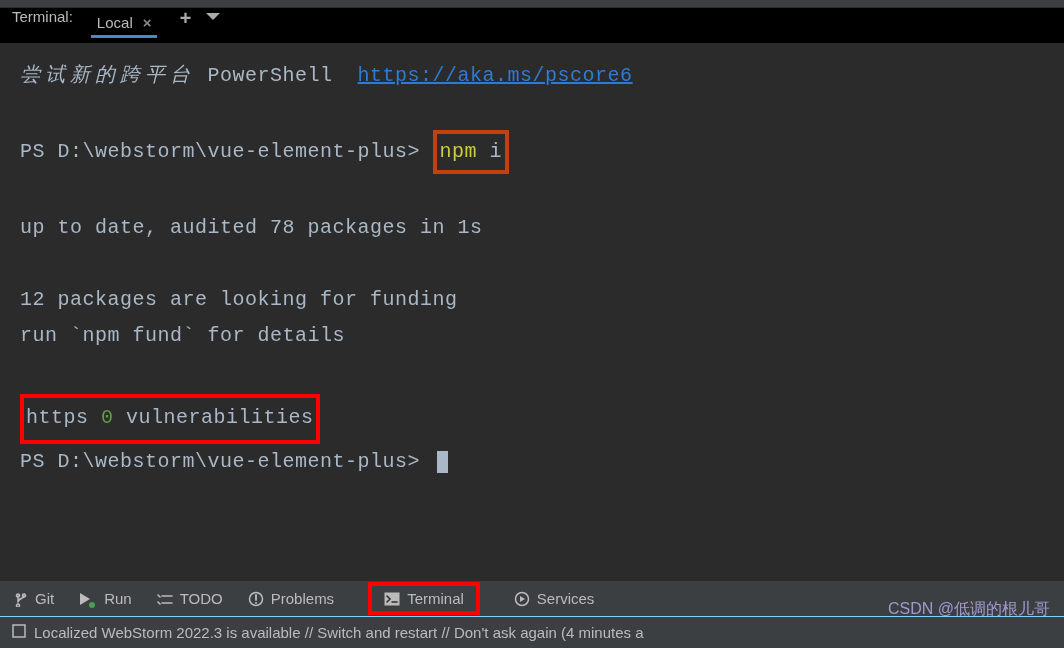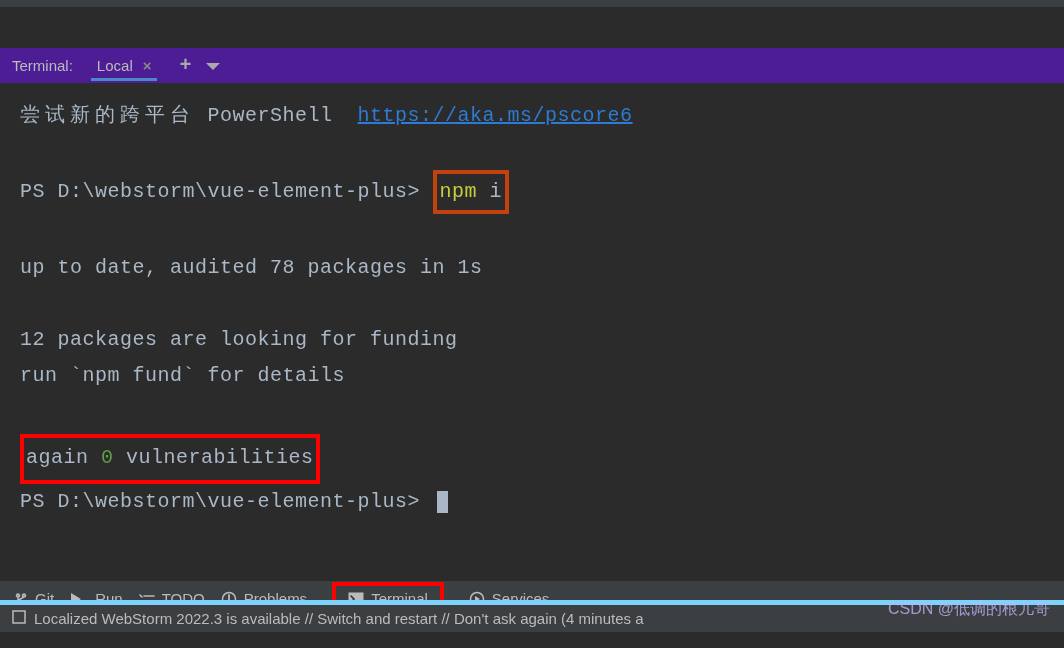--- a/index.html
+++ b/index.html
@@ -16,26 +16,25 @@
       height: 8px;
       background: #3c3f41;
       border-bottom: 1px solid #2b2b2b;
       padding-left: 100px;
       color: #808080;
       font-size: 10px;
       overflow: hidden;
     }
     .terminal-panel-header {
       height: 36px;
-      background: #4c1d95;
-      display: flex;
-      align-items: center;
+      background: #000000;
+      display: flex;
+      align-items: flex-start;
       padding: 0 12px;
       border-bottom: 1px solid #2b2b2b;
-      margin-top: 40px;
     }
     .panel-title {
       color: #bbbbbb;
       font-family: Arial, sans-serif;
       font-size: 15px;
       margin-right: 18px;
     }
     .tab-local {
       display: flex;
       align-items: center;
@@ -60,21 +59,21 @@
     .chevron-icon {
       color: #aaaaaa;
       font-size: 14px;
     }
     .terminal-body {
       padding: 14px 20px;
       font-size: 20px;
       line-height: 1.8;
       letter-spacing: 0.5px;
     }
-    .cjk { letter-spacing: 5px; }
+    .cjk { letter-spacing: 5px; font-style: italic; }
     .link { color: #2d7bd4; text-decoration: underline; text-align: right; }
     .yellow { color: #cbcb3f; }
     .green { color: #5f9e47; }
     .red-box {
       border: 4px solid #c2410c;
       padding: 0 3px;
       display: inline-block;
     }
     .red-box-block {
       border: 4px solid #ff0000;
@@ -94,52 +93,52 @@
       position: absolute;
       bottom: 32px;
       left: 0;
       right: 0;
       height: 36px;
       background: #3c3f41;
       border-top: 1px solid #2b2b2b;
       display: flex;
       align-items: center;
       padding: 0 14px;
-      gap: 16px;
+      gap: 25px;
       font-family: Arial, sans-serif;
       font-size: 15px;
       color: #bbbbbb;
     }
     .tool-item {
       display: flex;
       align-items: center;
       gap: 7px;
       cursor: default;
     }
     .tool-item.boxed {
       border: 4px solid #ff0000;
       padding: 4px 12px;
       margin: -4px 9px;
     }
     .tool-icon { display: inline-flex; align-items: center; justify-content: center; }
     .green-dot { width: 6px; height: 6px; background: #499c54; border-radius: 50%; position: relative; top: 6px; left: -2px;}
     .status-bar {
       position: absolute;
-      bottom: 16px;
+      bottom: 0;
       left: 0;
       right: 0;
       height: 32px;
       background: #3c3f41;
       display: flex;
       align-items: center;
       padding: 0 12px;
       font-family: Arial, sans-serif;
       font-size: 15px;
       color: #bbbbbb;
-      border-top: 5px solid #7dd3fc;
+      border-top: 1px solid #7dd3fc;
     }
     .status-icon { margin-right: 8px; }
     .watermark {
       position: absolute;
       bottom: 28px;
       right: 14px;
       color: #c4b5fd;
       font-family: Arial, sans-serif;
       font-size: 16px;
       opacity: 0.75;
@@ -177,21 +176,21 @@
   <div>
     <span>PS D:\webstorm\vue-element-plus&gt; </span><span class="red-box"><span class="yellow">npm</span> <span>i</span></span>
   </div>
   <br>
   <div>up to date, audited 78 packages in 1s</div>
   <br>
   <div>12 packages are looking for funding</div>
   <div>  run `npm fund` for details</div>
   <br>
   <span class="red-box-block">
-    <span>again </span><span class="green">0</span><span> vulnerabilities</span>
+    <span>https </span><span class="green">0</span><span> vulnerabilities</span>
   </span>
   <div>
     <span>PS D:\webstorm\vue-element-plus&gt; </span><span class="cursor"></span>
   </div>
 </div>
 
 <div class="bottom-toolbar">
   <div class="tool-item">
     <span class="tool-icon">
       <svg width="14" height="16" viewBox="0 0 14 16">

